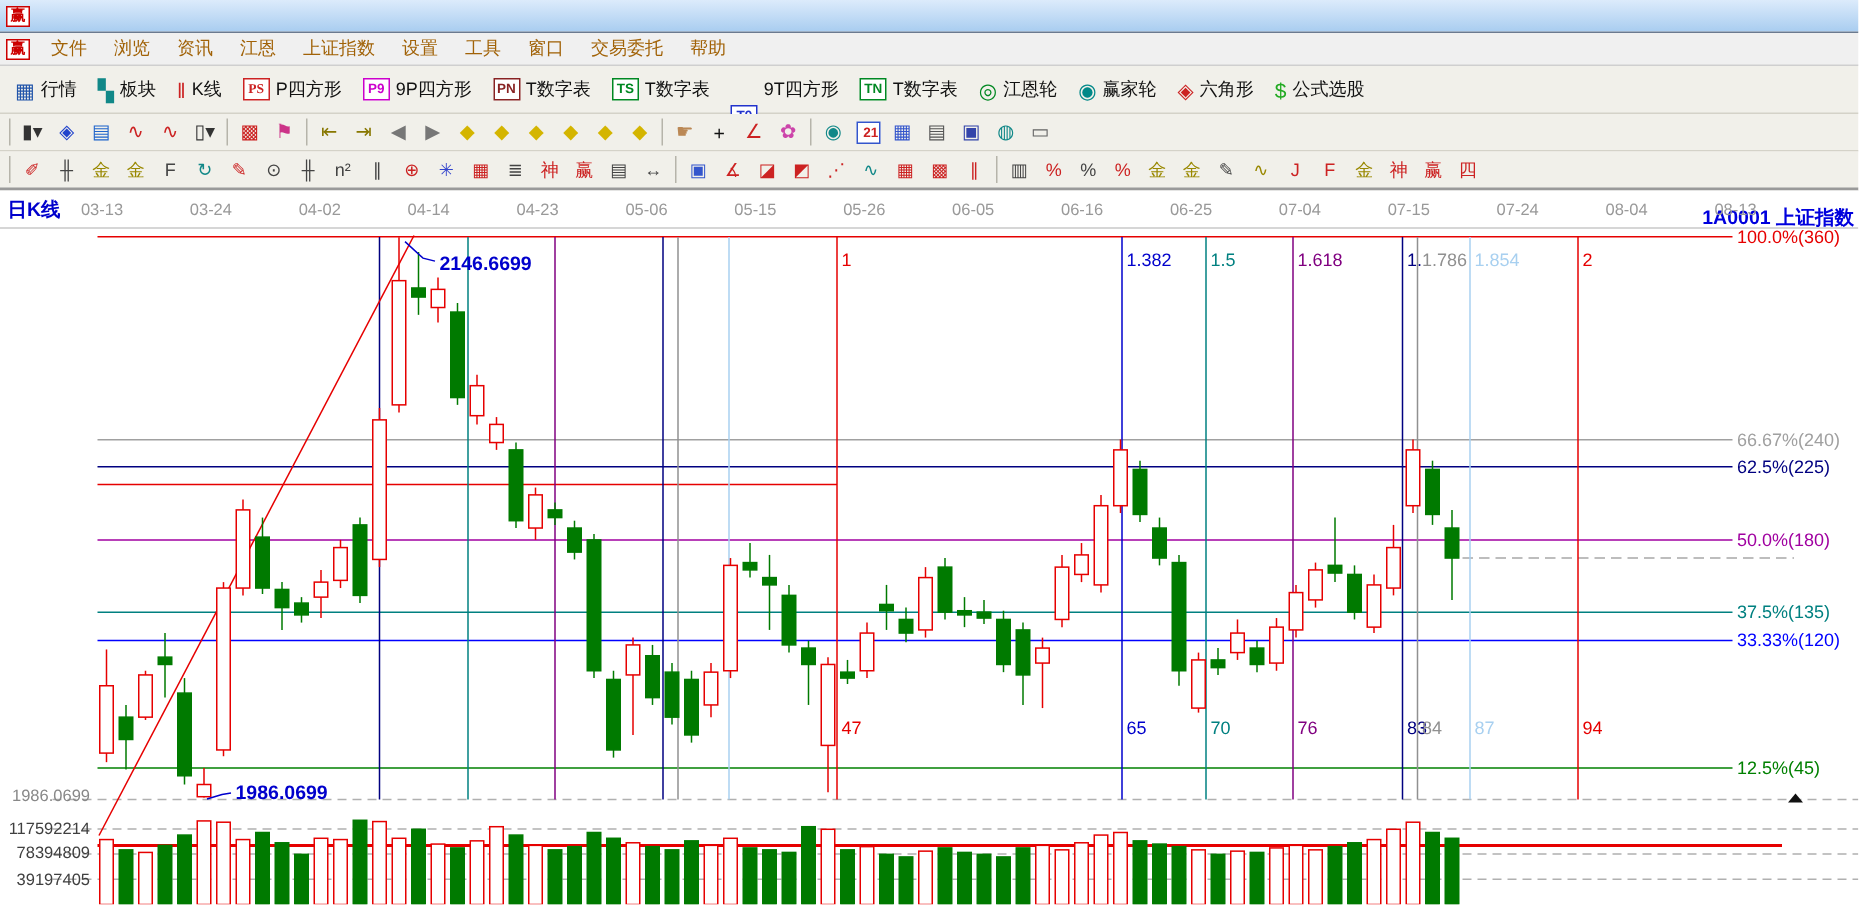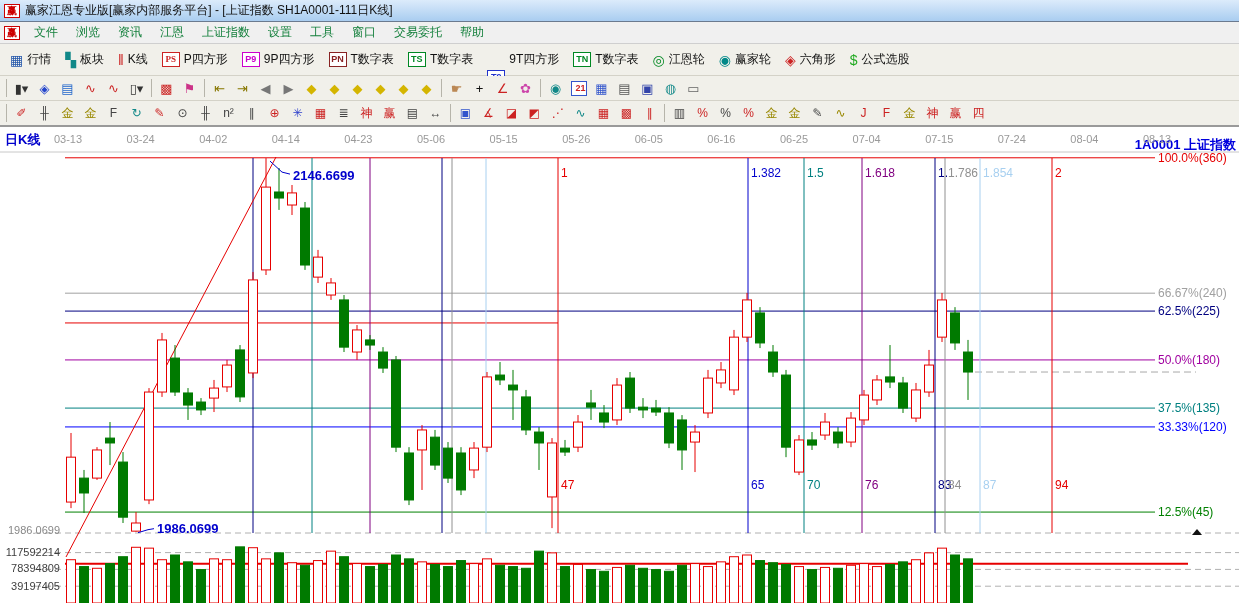--- a/index.html
+++ b/index.html
@@ -8,21 +8,21 @@
   .window { width:1239px; height:603px; display:flex; flex-direction:column; }
 
   .titlebar { height:22px; background:linear-gradient(#dcebfb,#a9cdf0); display:flex; align-items:center;
               padding-left:4px; border-bottom:1px solid #6b7a8f; flex:0 0 22px; }
   .app-ico { width:16px; height:14px; background:#fff; border:1px solid #c00; color:#c00; font-weight:bold;
              font-size:10px; line-height:12px; text-align:center; margin-right:5px; }
   .title-text { font-size:12px; color:#111; }
 
   .menubar { height:22px; background:#f0f0f0; display:flex; align-items:center; padding-left:4px;
              border-bottom:1px solid #cfcfcf; flex:0 0 22px; }
-  .menu-item { font-size:12px; color:#15803d; padding:2px 9px; cursor:default; }
+  .menu-item { font-size:12px; color:#a16207; padding:2px 9px; cursor:default; }
 
   .toolbar { background:#f1f0ea; display:flex; align-items:center; padding-left:3px; }
   .tb1 { height:32px; flex:0 0 32px; border-bottom:1px solid #d4d2c8; }
   .tb2 { height:25px; flex:0 0 25px; border-bottom:1px solid #d4d2c8; }
   .tb3 { height:26px; flex:0 0 26px; border-bottom:2px solid #9a9a9a; }
   .tb-btn { display:flex; align-items:center; height:24px; padding:0 5px; margin:0 1px; border:1px solid transparent; }
   .tb-btn .glyph { font-size:14px; line-height:16px; margin-right:4px; }
   .tb-btn .lbl { font-size:12px; color:#111; white-space:nowrap; }
   .lettered { width:18px; height:15px; border:1px solid; font-size:9px; font-weight:bold; text-align:center;
               line-height:13px; margin-right:4px; background:#fff; }
@@ -35,21 +35,20 @@
 
   .chart-wrap { position:relative; flex:1 1 auto; background:#fff; }
   svg text { font-family:"Liberation Sans","DejaVu Sans",sans-serif; }
 </style>
 </head>
 <body>
 
 <div class="window">
   <div class="titlebar">
     <span class="app-ico">赢</span>
-    <span class="title-text">赢家江恩专业版[赢家内部服务平台] - [上证指数  SH1A0001-111日K线]</span>
   </div>
   <div class="menubar">
     <span class="app-ico">赢</span>
     <div id="menu-items" style="display:flex">
         <div class="menu-item">文件</div>
         <div class="menu-item">浏览</div>
         <div class="menu-item">资讯</div>
         <div class="menu-item">江恩</div>
         <div class="menu-item">上证指数</div>
         <div class="menu-item">设置</div>

